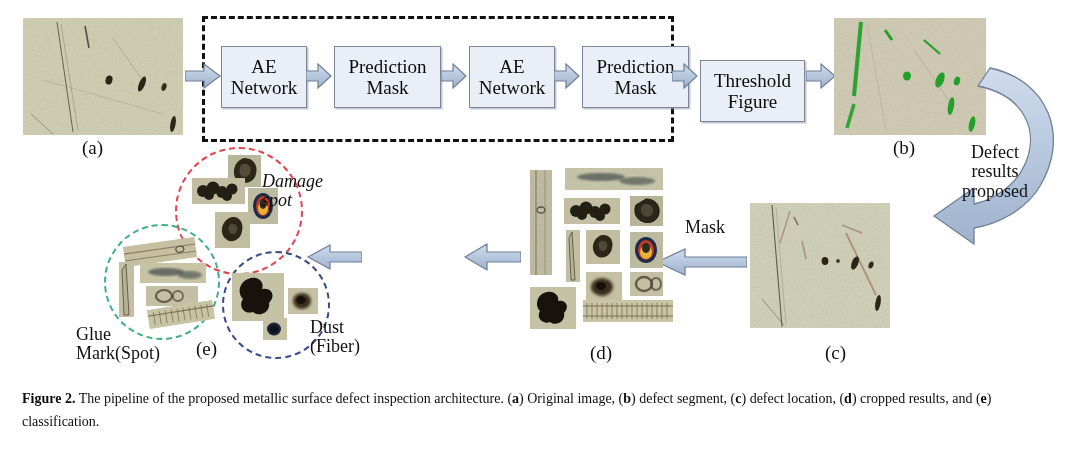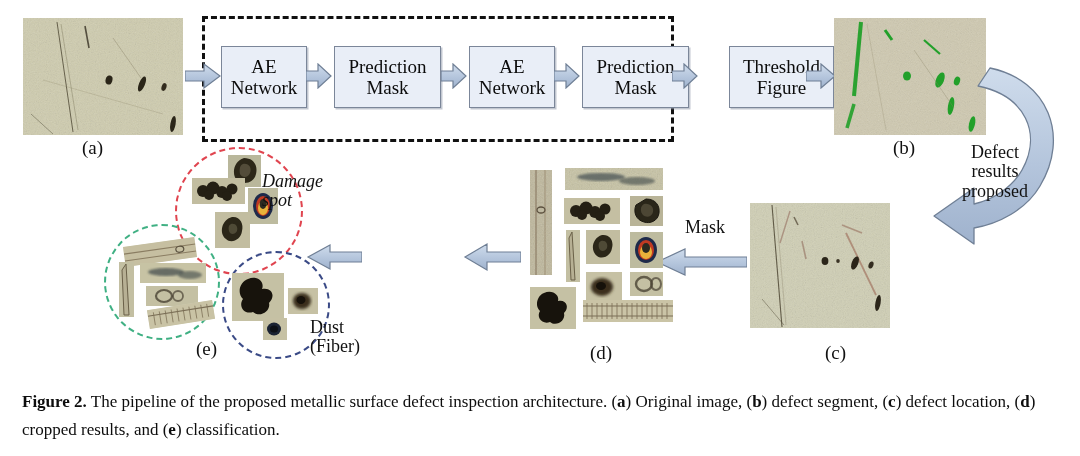--- a/index.html
+++ b/index.html
@@ -32,21 +32,21 @@
 
   
   .dcircle{position:absolute;border-radius:50%;background:transparent;}
 
   
   .patch{position:absolute;overflow:hidden;background:#cfcdb2;}
 
   
   .caption{position:absolute;left:22px;top:388px;width:1040px;
            font-family:"Liberation Serif","DejaVu Serif",serif;
-           font-size:17px;line-height:1.62;color:#0d0d0d;text-align:left;}
+           font-size:14px;line-height:1.62;color:#0d0d0d;text-align:left;}
   .caption b{font-weight:bold;}
 </style>
 </head>
 <body>
 
 <div class="fig">
 
   <svg width="0" height="0" style="position:absolute">
     <defs>
       <filter id="grain">
@@ -148,21 +148,21 @@
       <span>Mask</span>
     </div>
   </div>
 
   <div class="barrow" style="left:672px;top:63px;width:26px;height:26px;">
     <svg width="26" height="26" viewBox="0 0 26 26">
       <polygon points="0,8 12,8 12,1 25,13 12,25 12,18 0,18" fill="url(#arrowgrad)" stroke="#6f7f95" stroke-width="1.2"></polygon>
     </svg>
   </div>
 
-  <div class="pbox" style="left:700px;top:46px;width:103px;height:60px;margin-left:29px;">
+  <div class="pbox" style="left:700px;top:60px;width:103px;height:60px;">
     <div>
       <span>Threshold</span>
       <span>Figure</span>
     </div>
   </div>
 
   <div class="barrow" style="left:806px;top:63px;width:30px;height:26px;">
     <svg width="30" height="26" viewBox="0 0 30 26">
       <polygon points="0,8 15,8 15,1 29,13 15,25 15,18 0,18" fill="url(#arrowgrad)" stroke="#6f7f95" stroke-width="1.2"></polygon>
     </svg>
@@ -445,20 +445,24 @@
         <path d="M30 3 L30 16"></path>
           <path d="M36 3 L36 16"></path>
           <path d="M42 3 L42 16"></path>
           <path d="M48 3 L48 16"></path>
         <path d="M54 3 L54 16"></path>
           <path d="M60 3 L60 16"></path>
       </g>
       <path d="M0 6 L66 6" stroke="#7a6e56" stroke-width="1.1"></path>
     </svg>
   </div>
+  <div class="ftext" style="left:76px;top:325px;width:110px;text-align:left;">
+    <span>Glue</span><br>
+    <span>Mark(Spot)</span>
+  </div>
 
   <div class="dcircle" style="left:222px;top:251px;width:104px;height:104px;border:2px dashed #3a4a86;"></div>
   <div class="patch" style="left:232px;top:273px;width:52px;height:48px;">
     <svg width="52" height="48" viewBox="0 0 52 48" preserveAspectRatio="none">
       <rect width="52" height="48" fill="#c5c1a4"></rect>
       <path d="M16 6 C25 2 33 9 30 16 C40 14 44 23 37 30 C39 38 28 45 21 39
                C12 42 6 33 11 26 C4 19 9 8 16 6Z" fill="#17130c"></path>
     </svg>
   </div>
   <div class="patch" style="left:288px;top:288px;width:30px;height:26px;">

